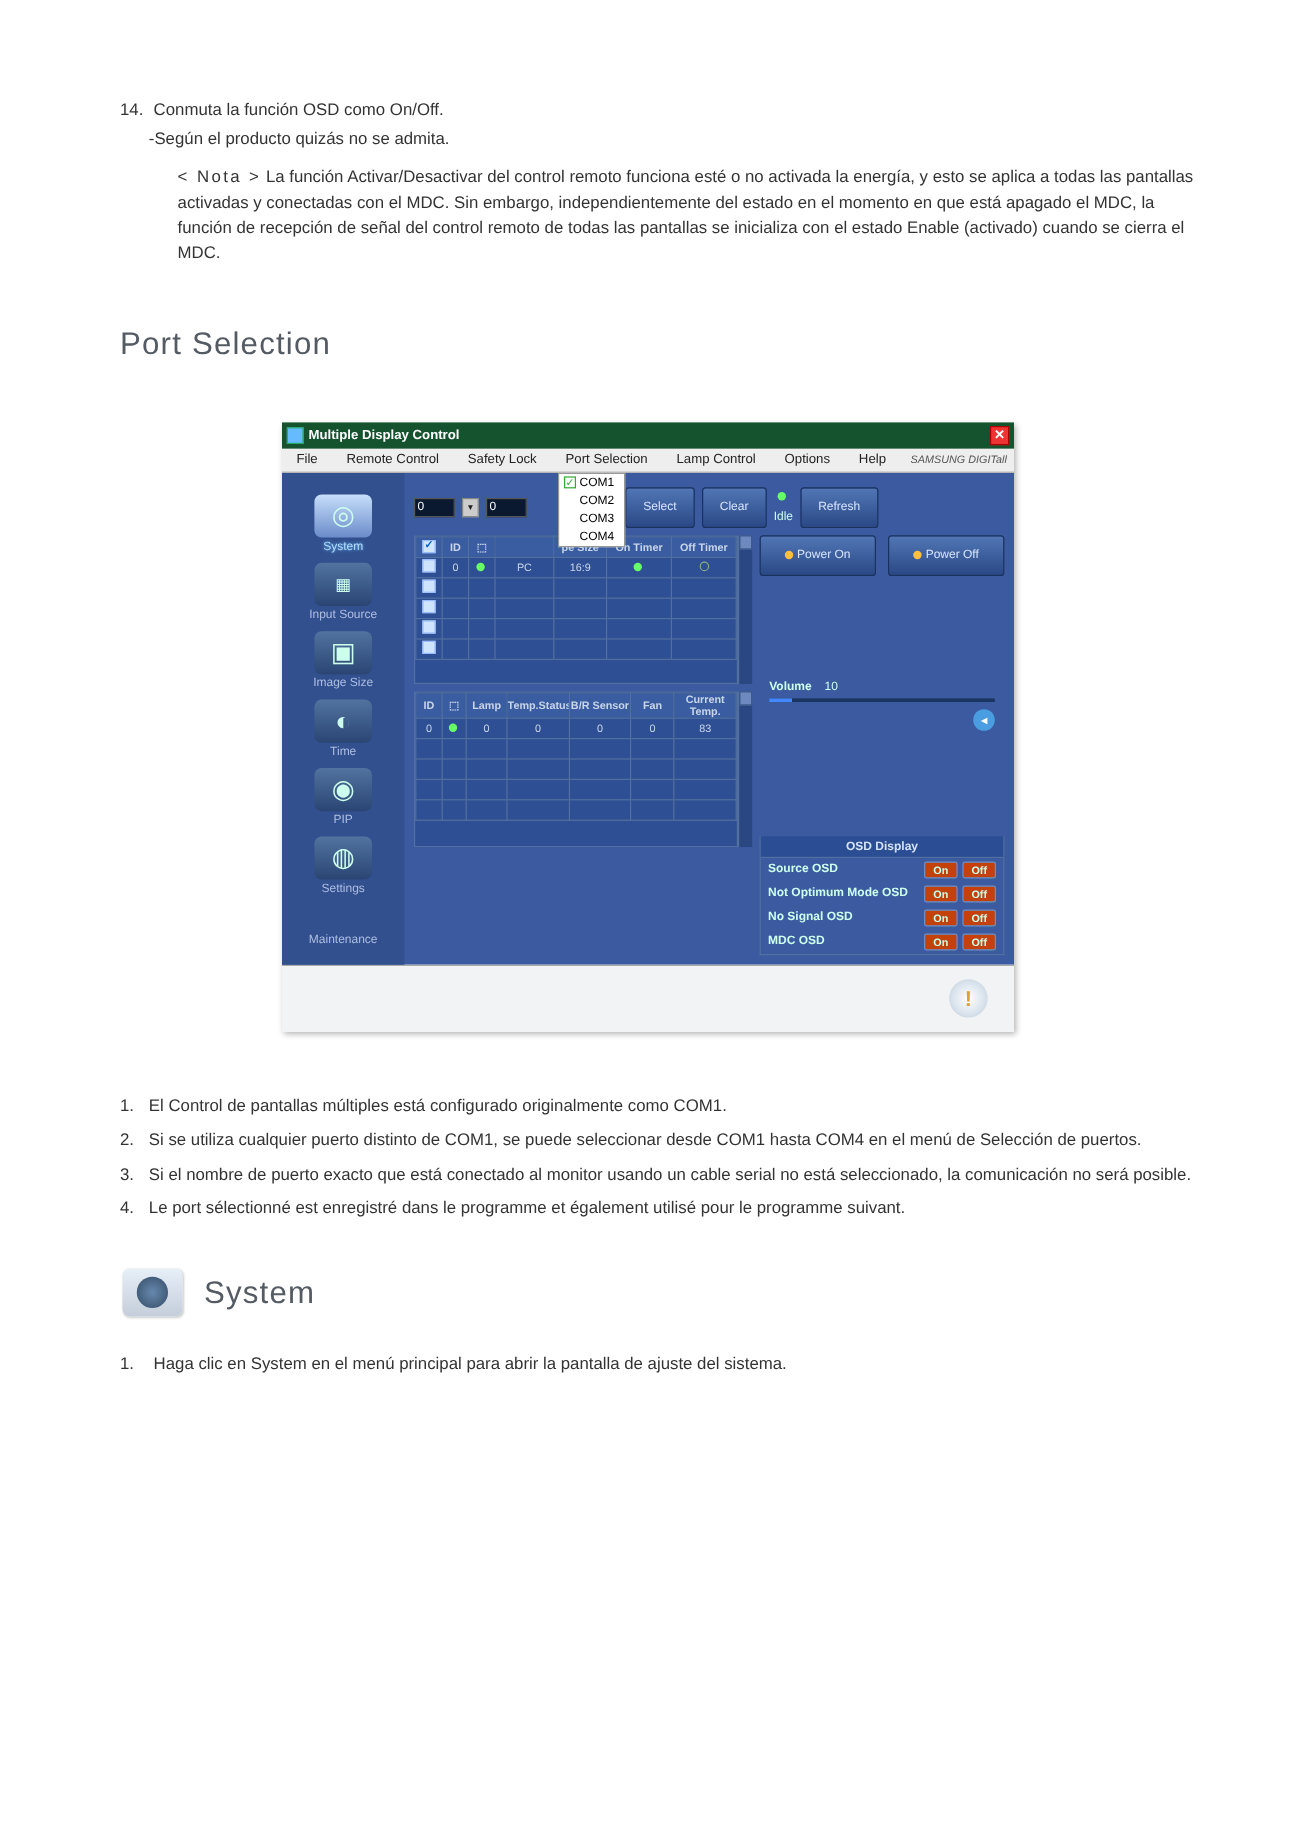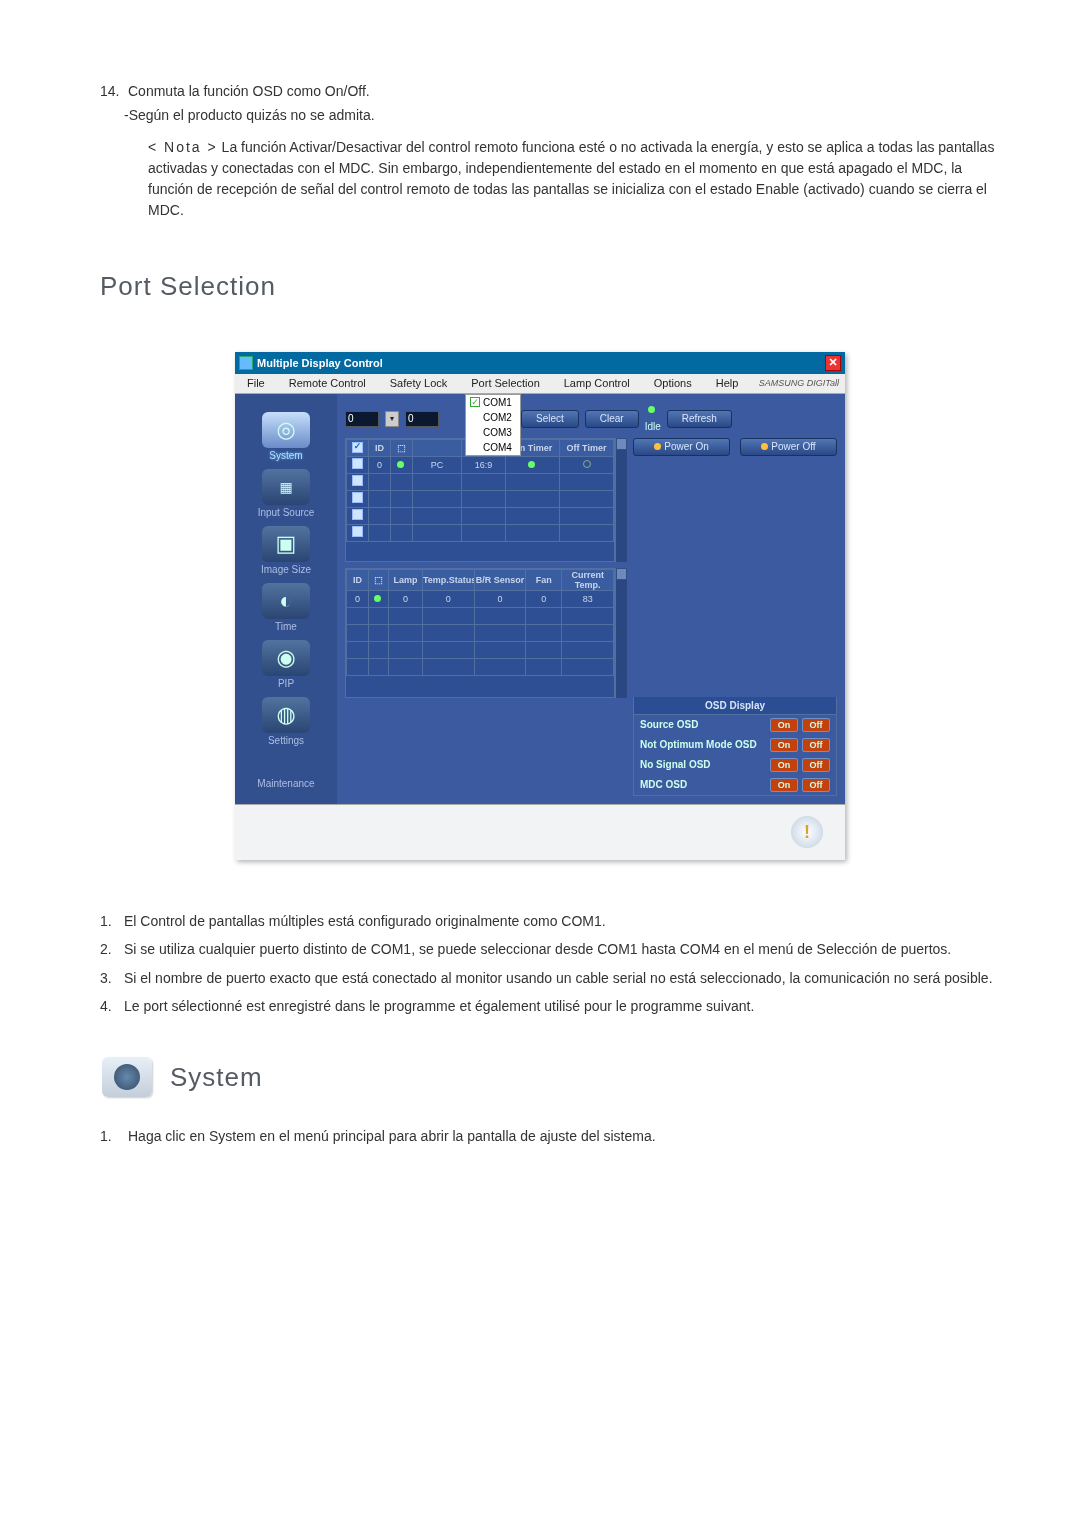--- a/index.html
+++ b/index.html
@@ -16,21 +16,21 @@
   .top-list .li { margin-bottom: 6px; }
   .top-list .li .num { display: inline-block; width: 28px; }
   .sub-indent { margin-left: 24px; margin-top: -4px; margin-bottom: 10px; }
   .note-block { margin-left: 48px; margin-top: 10px; font-size: 14px; line-height: 1.5; }
   .note-label { letter-spacing: 2px; }
   .note-body { display: inline; }
   h2.port { font-size: 26px; font-weight: normal; color: #555b63; letter-spacing: 1px; margin: 50px 0 50px 20px; }
 
   
   .shot-wrap { width: 610px; margin: 0 auto 50px; box-shadow: 2px 2px 5px rgba(0,0,0,0.3); font-size: 10px; color: #cfe; }
-  .titlebar { height: 22px; background: #0369a1; display:flex; align-items:center; padding:0 4px; justify-content:space-between; }
+  .titlebar { height: 22px; background: #14532d; display:flex; align-items:center; padding:0 4px; justify-content:space-between; }
   .titlebar .t-left { display:flex; align-items:center; gap:4px; }
   .titlebar .t-icon { width:14px;height:14px;background:#6bf;border:1px solid #2a6; }
   .titlebar .t-title { color:#fff; font-weight:bold; font-size:11px;}
   .titlebar .close { width:16px;height:16px;background:#e33;color:#fff;display:flex;align-items:center;justify-content:center;font-size:11px;font-weight:bold;border:1px solid #a00;}
   .menubar { height:20px; background:#eee;border-bottom:1px solid #aaa;display:flex;align-items:center;font-size:11px;color:#222;position:relative;}
   .menubar .m { padding:0 12px; cursor:default;}
   .menubar .brand { margin-left:auto;margin-right:6px;font-size:9px;color:#555;font-style:italic;}
   .com-drop { position:absolute; left:230px; top:20px; background:#fff;border:1px solid #999;width:56px;z-index:5;font-size:10px;color:#000;}
   .com-drop .com-item { padding:2px 4px; display:flex;align-items:center;gap:3px;}
   .com-drop .com-item .chk { width:10px;height:10px;border:1px solid #3a3;color:#3a3;font-size:9px;line-height:8px;text-align:center;}
@@ -39,21 +39,21 @@
   .sb-item { width:90px; text-align:center; margin-bottom:6px;}
   .sb-icon { width:48px;height:36px;margin:0 auto 2px;border-radius:6px;background:linear-gradient(#c7dffb,#6a8bc9);display:flex;align-items:center;justify-content:center;}
   .sb-icon.dark { background:linear-gradient(#52739f,#2a4573);}
   .sb-icon .glyph { font-size:22px; }
   .sb-label { font-size:10px; color:#aebfe2;}
   .sb-item.active .sb-label { color:#b7dcff; text-shadow:0 0 3px #6cf;}
   .main-area { flex:1; display:flex; flex-direction:column; padding:12px 8px 8px; gap:6px;}
   .row { display:flex; align-items:center; gap:6px;}
   .idbox { width:34px;height:16px;background:#0a1830;border:1px solid #555;color:#fff;font-size:10px;padding-left:2px;display:flex;align-items:center;}
   .dd-caret { width:14px;height:16px;background:#ccc;border:1px solid #888;font-size:8px;display:flex;align-items:center;justify-content:center;color:#222;}
-  .btn { height:18px;background:linear-gradient(#5176b5,#2a4885);border:1px solid #1a3260;border-radius:3px;color:#d8e6ff;font-size:10px;padding:0 14px;display:inline-flex;align-items:center;justify-content:center;}
+  .btn { height:18px;background:linear-gradient(#5176b5,#2a4885);border:1px solid #1a3260;border-radius:3px;color:#d8e6ff;font-size:10px;padding:16px 14px;display:inline-flex;align-items:center;justify-content:center;}
   .led-o { width:7px;height:7px;border-radius:50%;background:#ffbf3f;display:inline-block;margin-right:3px;}
   .led-g { width:7px;height:7px;border-radius:50%;background:#6f6;display:inline-block;margin-right:3px;}
   .topctl { display:flex;align-items:center;gap:8px;flex-direction:column;}
   .grid { background:#2e4f93;border:1px solid #52709f; }
   .grid table { border-collapse:collapse; width:100%; table-layout:fixed;}
   .grid th,.grid td { border:1px solid #52709f;font-size:9px;color:#c9d6ea;text-align:center;height:17px;overflow:hidden;}
   .grid th { background:#3a5ca0;}
   .right-panel { display:flex;flex-direction:column;gap:8px;width:204px;justify-content:space-between;}
   .vol-box { padding:6px 8px; color:#cfe;}
   .vol-label { font-size:10px; font-weight:bold;}
@@ -359,20 +359,30 @@
           <div class="row" style="gap:10px;">
             <div class="btn" style="flex:1">
                 <span class="led-o"></span>
                 <span>Power On</span>
               </div>
             <div class="btn" style="flex:1">
                 <span class="led-o"></span>
                 <span>Power Off</span>
               </div>
           </div>
+          <div class="vol-box">
+            <span class="vol-label">Volume</span>
+            <span class="vol-val">10</span>
+            <div class="vol-bar">
+                <div class="fill"></div>
+              </div>
+            <div style="display:flex">
+                <div class="vol-spk">◄</div>
+              </div>
+          </div>
           <div class="osd-box">
             <div class="osd-title">OSD Display</div>
             <div class="osd-row">
               <span>Source OSD</span>
               <span class="osd-btns">
                   <span class="osd-btn">On</span>
                   <span class="osd-btn">Off</span>
                 </span>
             </div>
             <div class="osd-row">

